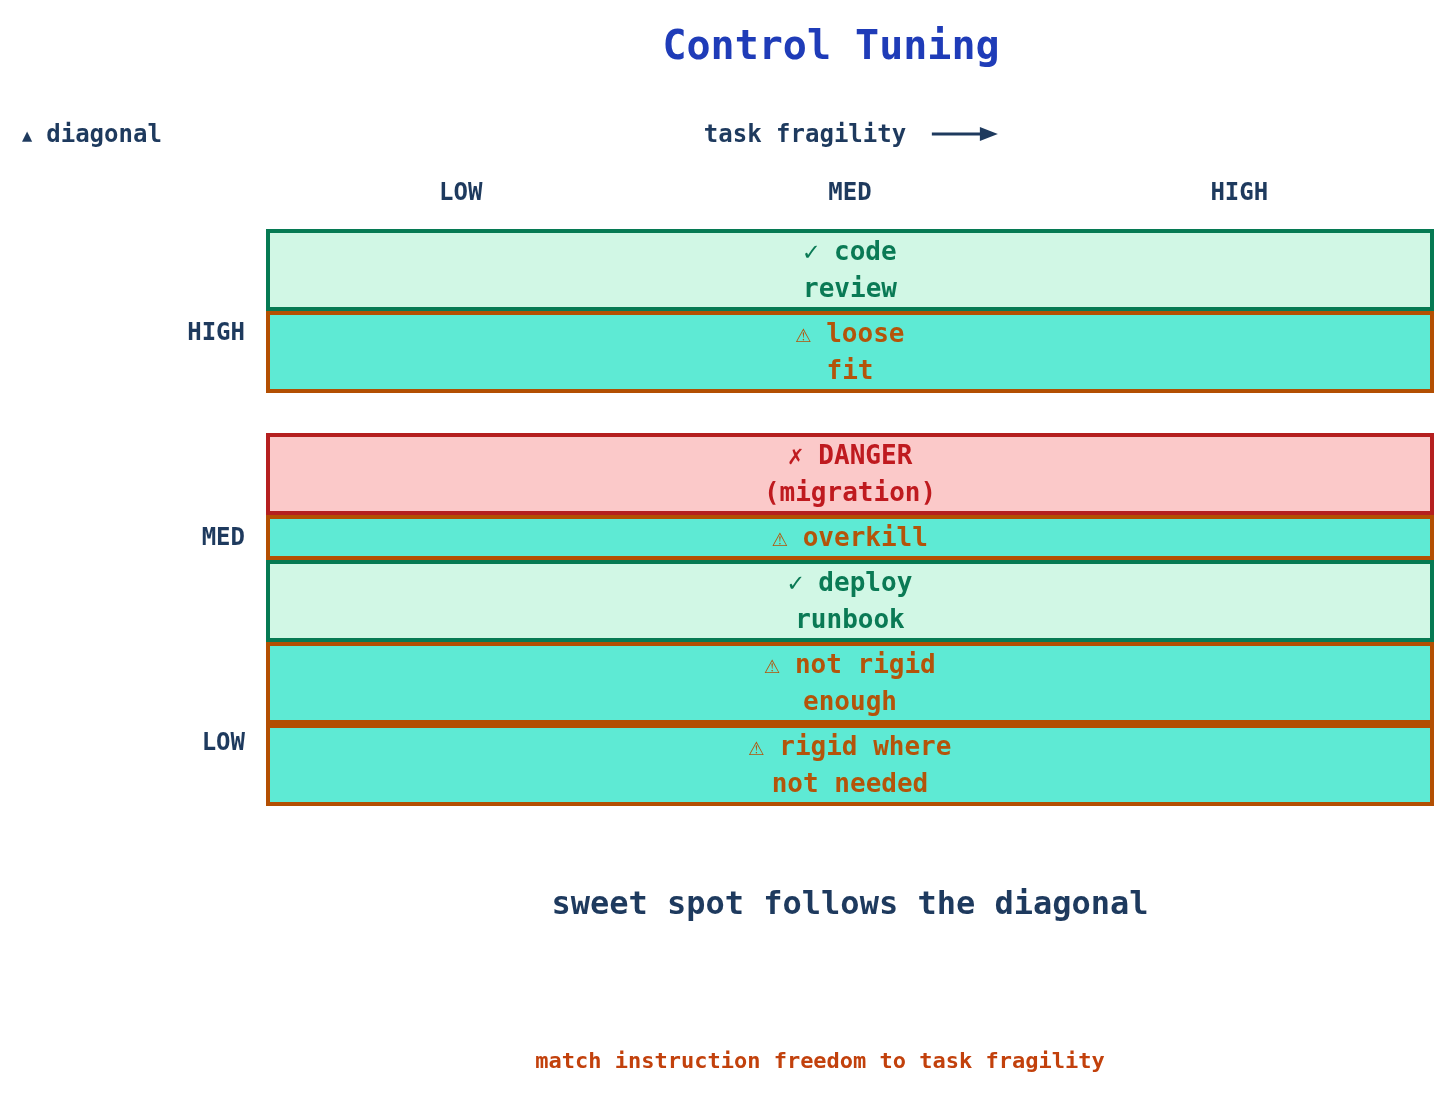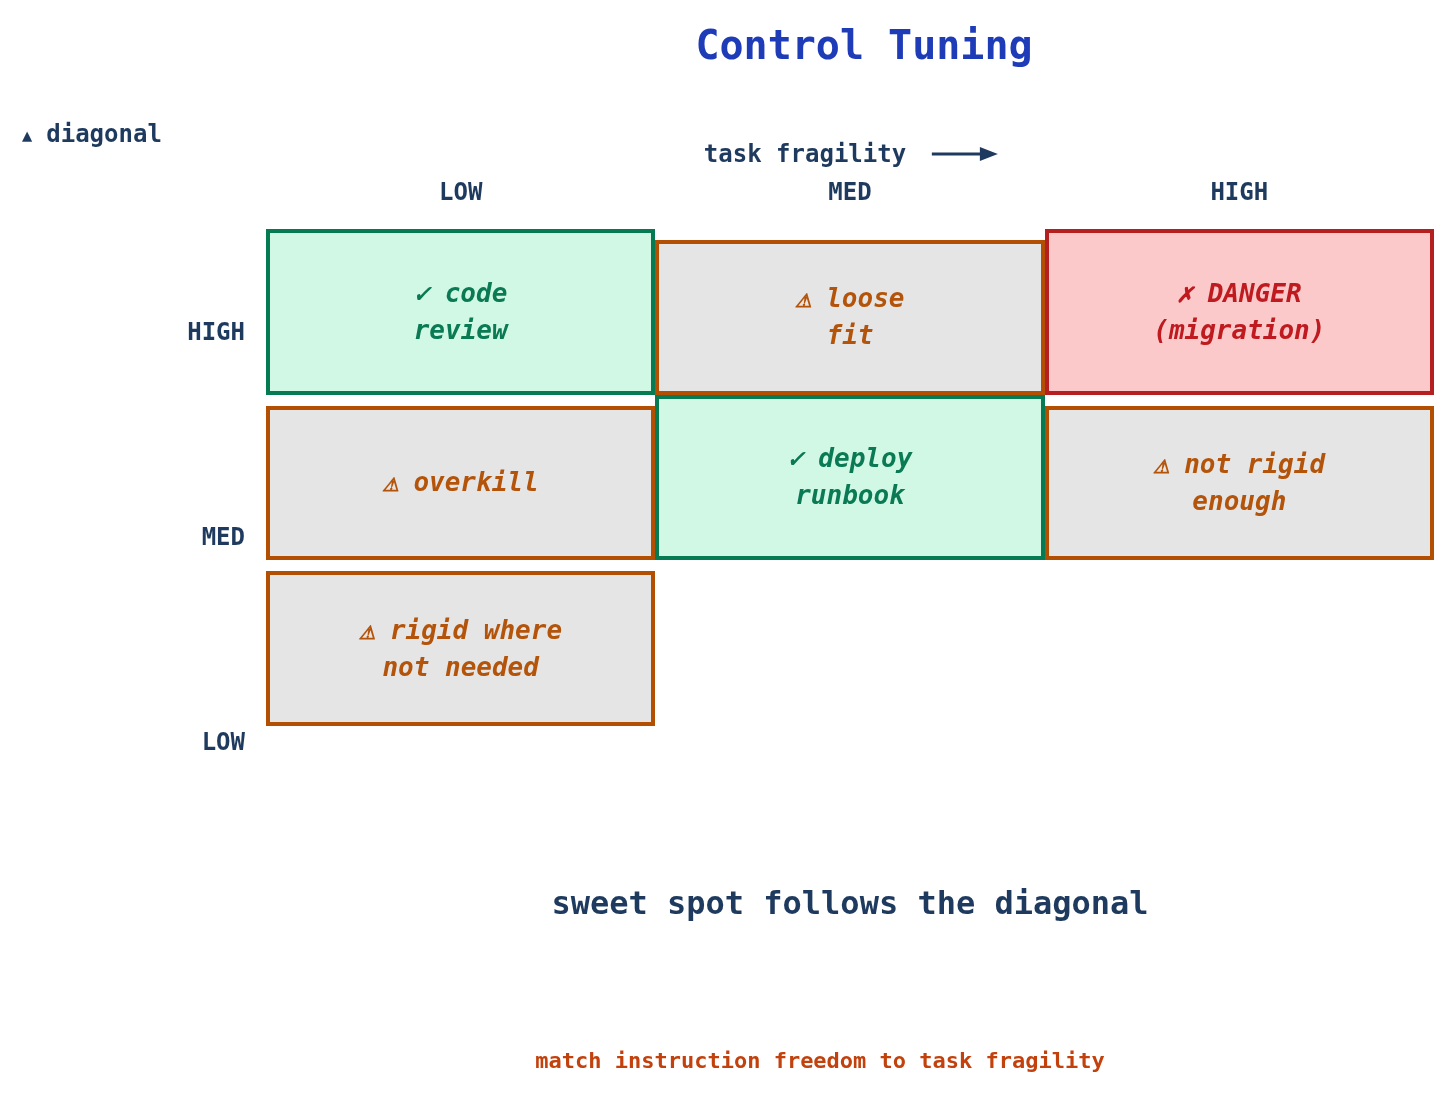--- a/index.html
+++ b/index.html
@@ -5,62 +5,62 @@
   html,body{margin:0;padding:0;background:#ffffff;}
   .page{
     position:relative;
     width:1456px;height:1099px;
     background:#ffffff;
     font-family:"DejaVu Sans Mono","Liberation Mono",monospace;
     font-weight:bold;
     overflow:hidden;
   }
   .title{
-    position:absolute;top:22px;left:864px;transform:translateX(-50%);
+    position:absolute;top:22px;left:831px;transform:translateX(-50%);
     font-size:40px;color:#1f3cb8;white-space:nowrap;
   }
   .axis-row{position:absolute;top:120px;left:0;width:100%;height:32px;}
   .y-axis{
     position:absolute;left:22px;top:0;
     font-size:24px;color:#1e3a5e;white-space:nowrap;
     display:flex;align-items:center;gap:14px;
   }
   .tri{font-size:17px;line-height:1;position:relative;top:1px;}
   .x-axis{
     position:absolute;left:852px;top:0;transform:translateX(-50%);
     display:flex;align-items:center;gap:24px;
-    font-size:24px;color:#1e3a5e;white-space:nowrap;margin-top:20px;
+    font-size:24px;color:#1e3a5e;white-space:nowrap;
   }
   .col-headers{
     position:absolute;top:178px;left:266px;width:1168px;
     display:flex;
     font-size:24px;color:#1e3a5e;
   }
   .col-headers .col-h{flex:1;text-align:center;}
   .row-headers{
     position:absolute;top:229px;left:0;width:245px;height:615px;
     display:flex;flex-direction:column;
     font-size:24px;color:#1e3a5e;
   }
   .row-headers .row-h{flex:1;display:flex;align-items:center;justify-content:flex-end;}
   .matrix{
     position:absolute;top:229px;left:266px;width:1168px;height:497px;
-    display:grid;grid-template-columns:1fr 1fr 1fr;grid-template-rows:1fr 1fr 1fr;font-style:italic;
+    display:grid;grid-template-columns:1fr;grid-template-rows:1fr 1fr 1fr;
   }
   .cell{
     box-sizing:border-box;
     display:flex;align-items:center;justify-content:center;
     text-align:center;
     font-size:26px;line-height:37px;
     border:4px solid transparent;
   }
   .cell .icon{margin-right:15px;}
   .cell.good{background:#d1f7e5;border-color:#067a53;color:#0a7a55;}
-  .cell.warn{background:#e5e5e5;border-color:#b34f02;color:#b4540a;margin-top:11px;}
-  .cell.bad {background:#fbc9c9;border-color:#b51f1f;color:#bf1a1f;}
+  .cell.warn{background:#5eead4;border-color:#b34f02;color:#b4540a;}
+  .cell.bad {background:#fbc9c9;border-color:#b51f1f;color:#bf1a1f;margin-top:40px;}
   .caption-diagonal{
     position:absolute;top:884px;left:850px;transform:translateX(-50%);
     font-size:32px;color:#1e3a5e;white-space:nowrap;
   }
   .caption-footer{
     position:absolute;top:1048px;left:820px;transform:translateX(-50%);
     font-size:22px;color:#c2410c;white-space:nowrap;
   }
   .arrow-svg{display:block;}
 </style>

